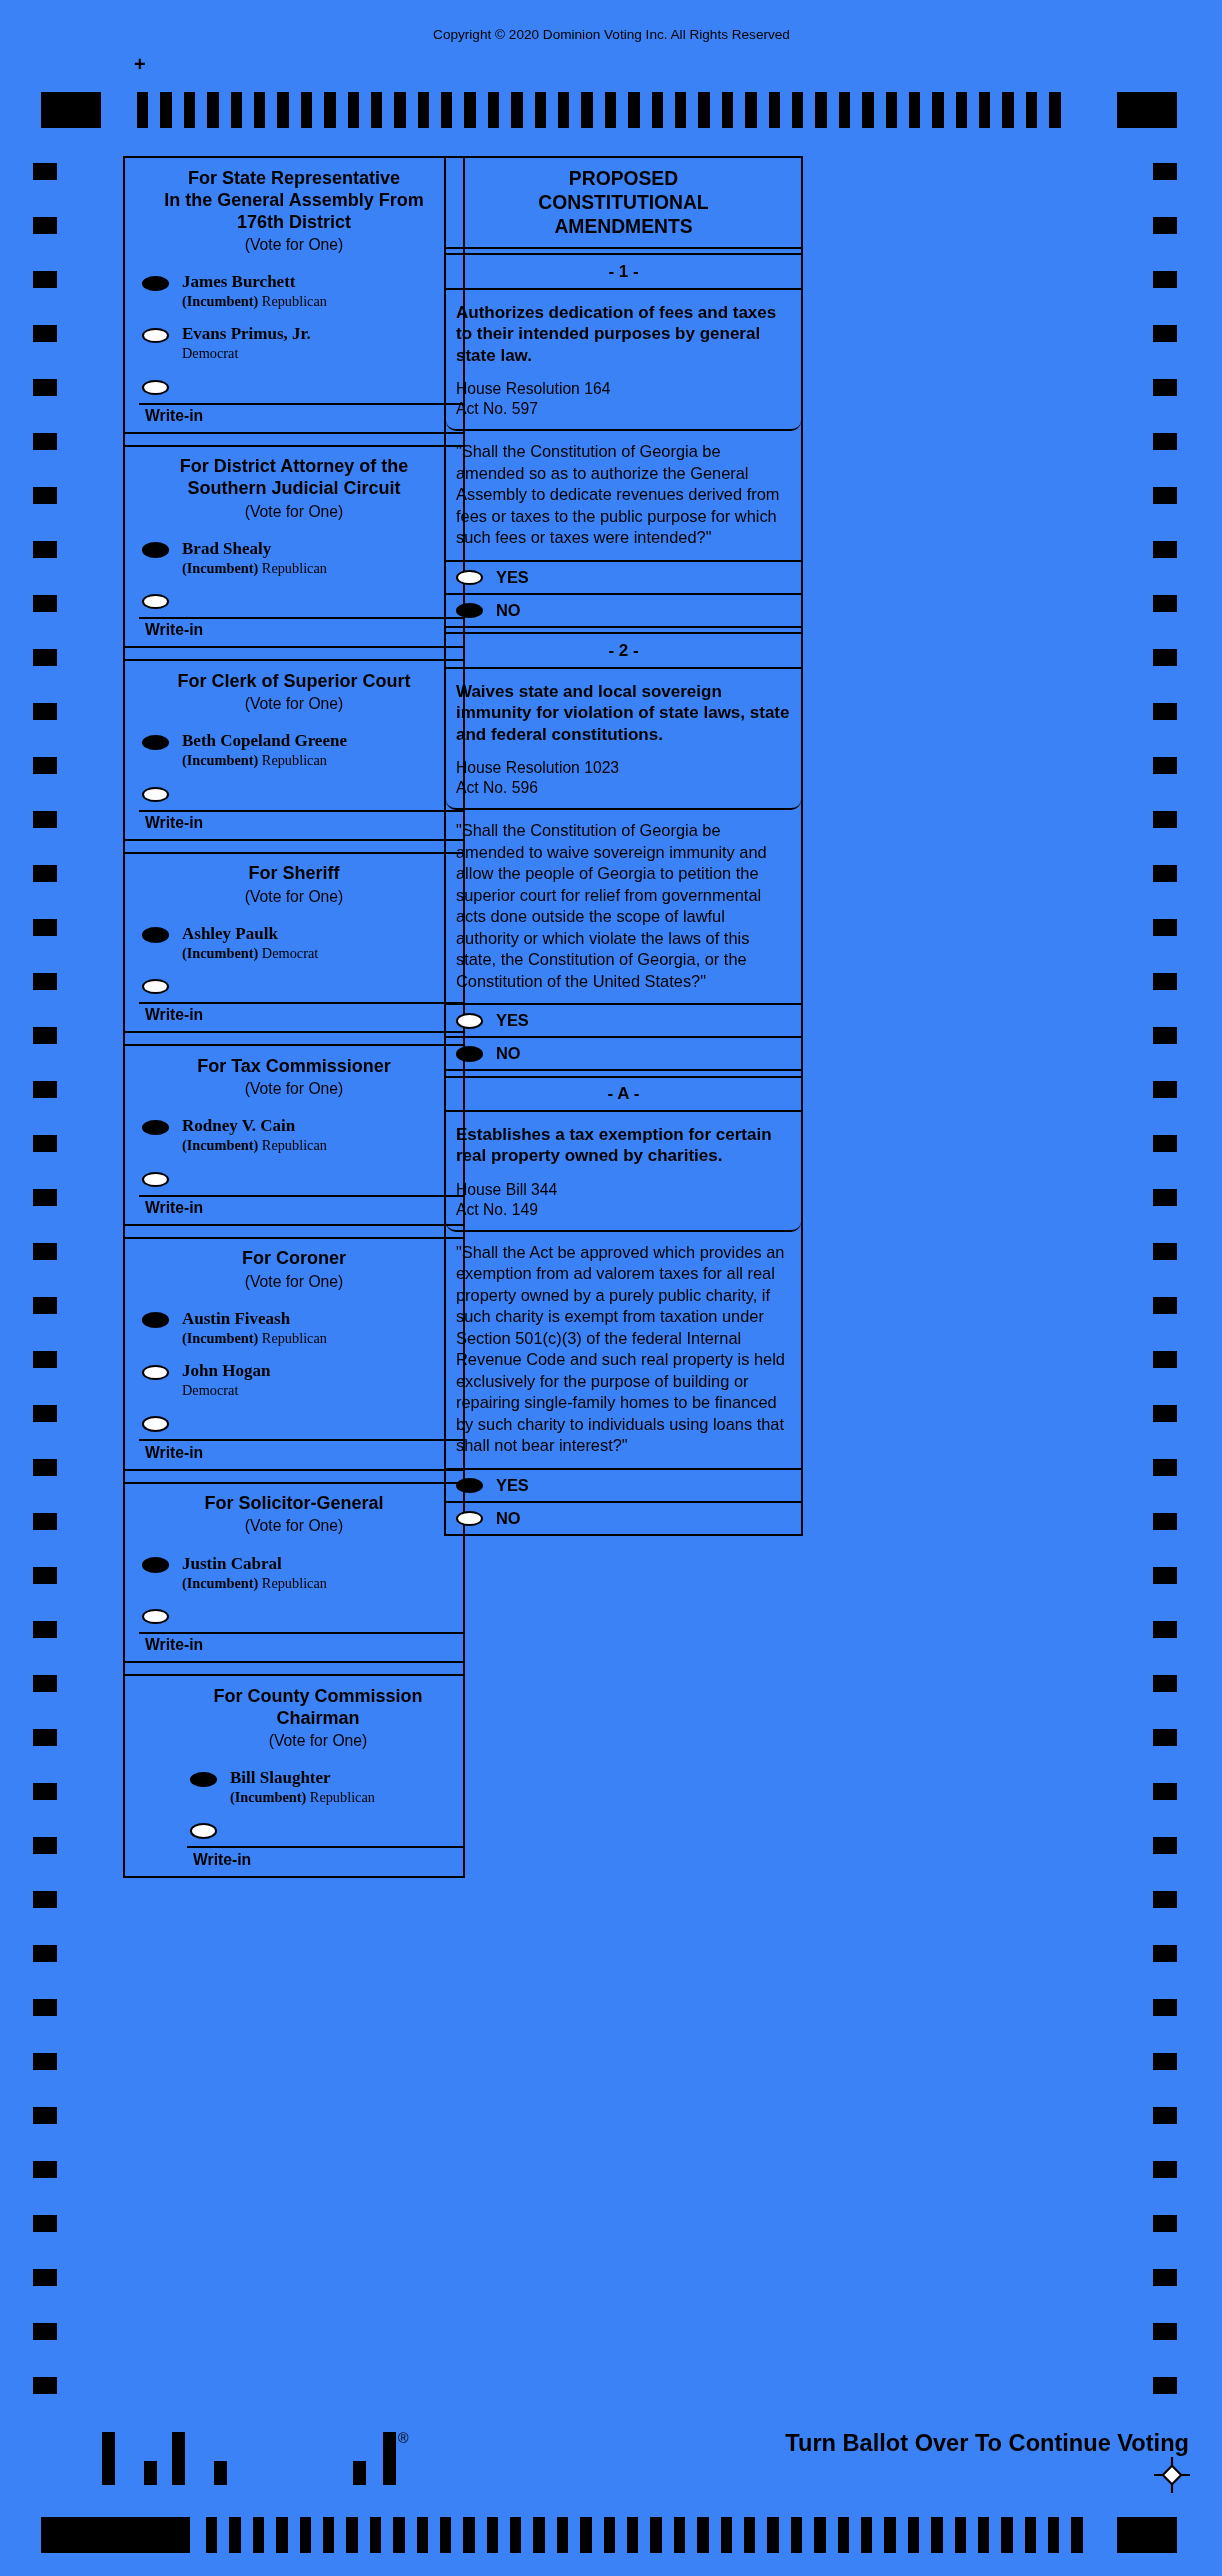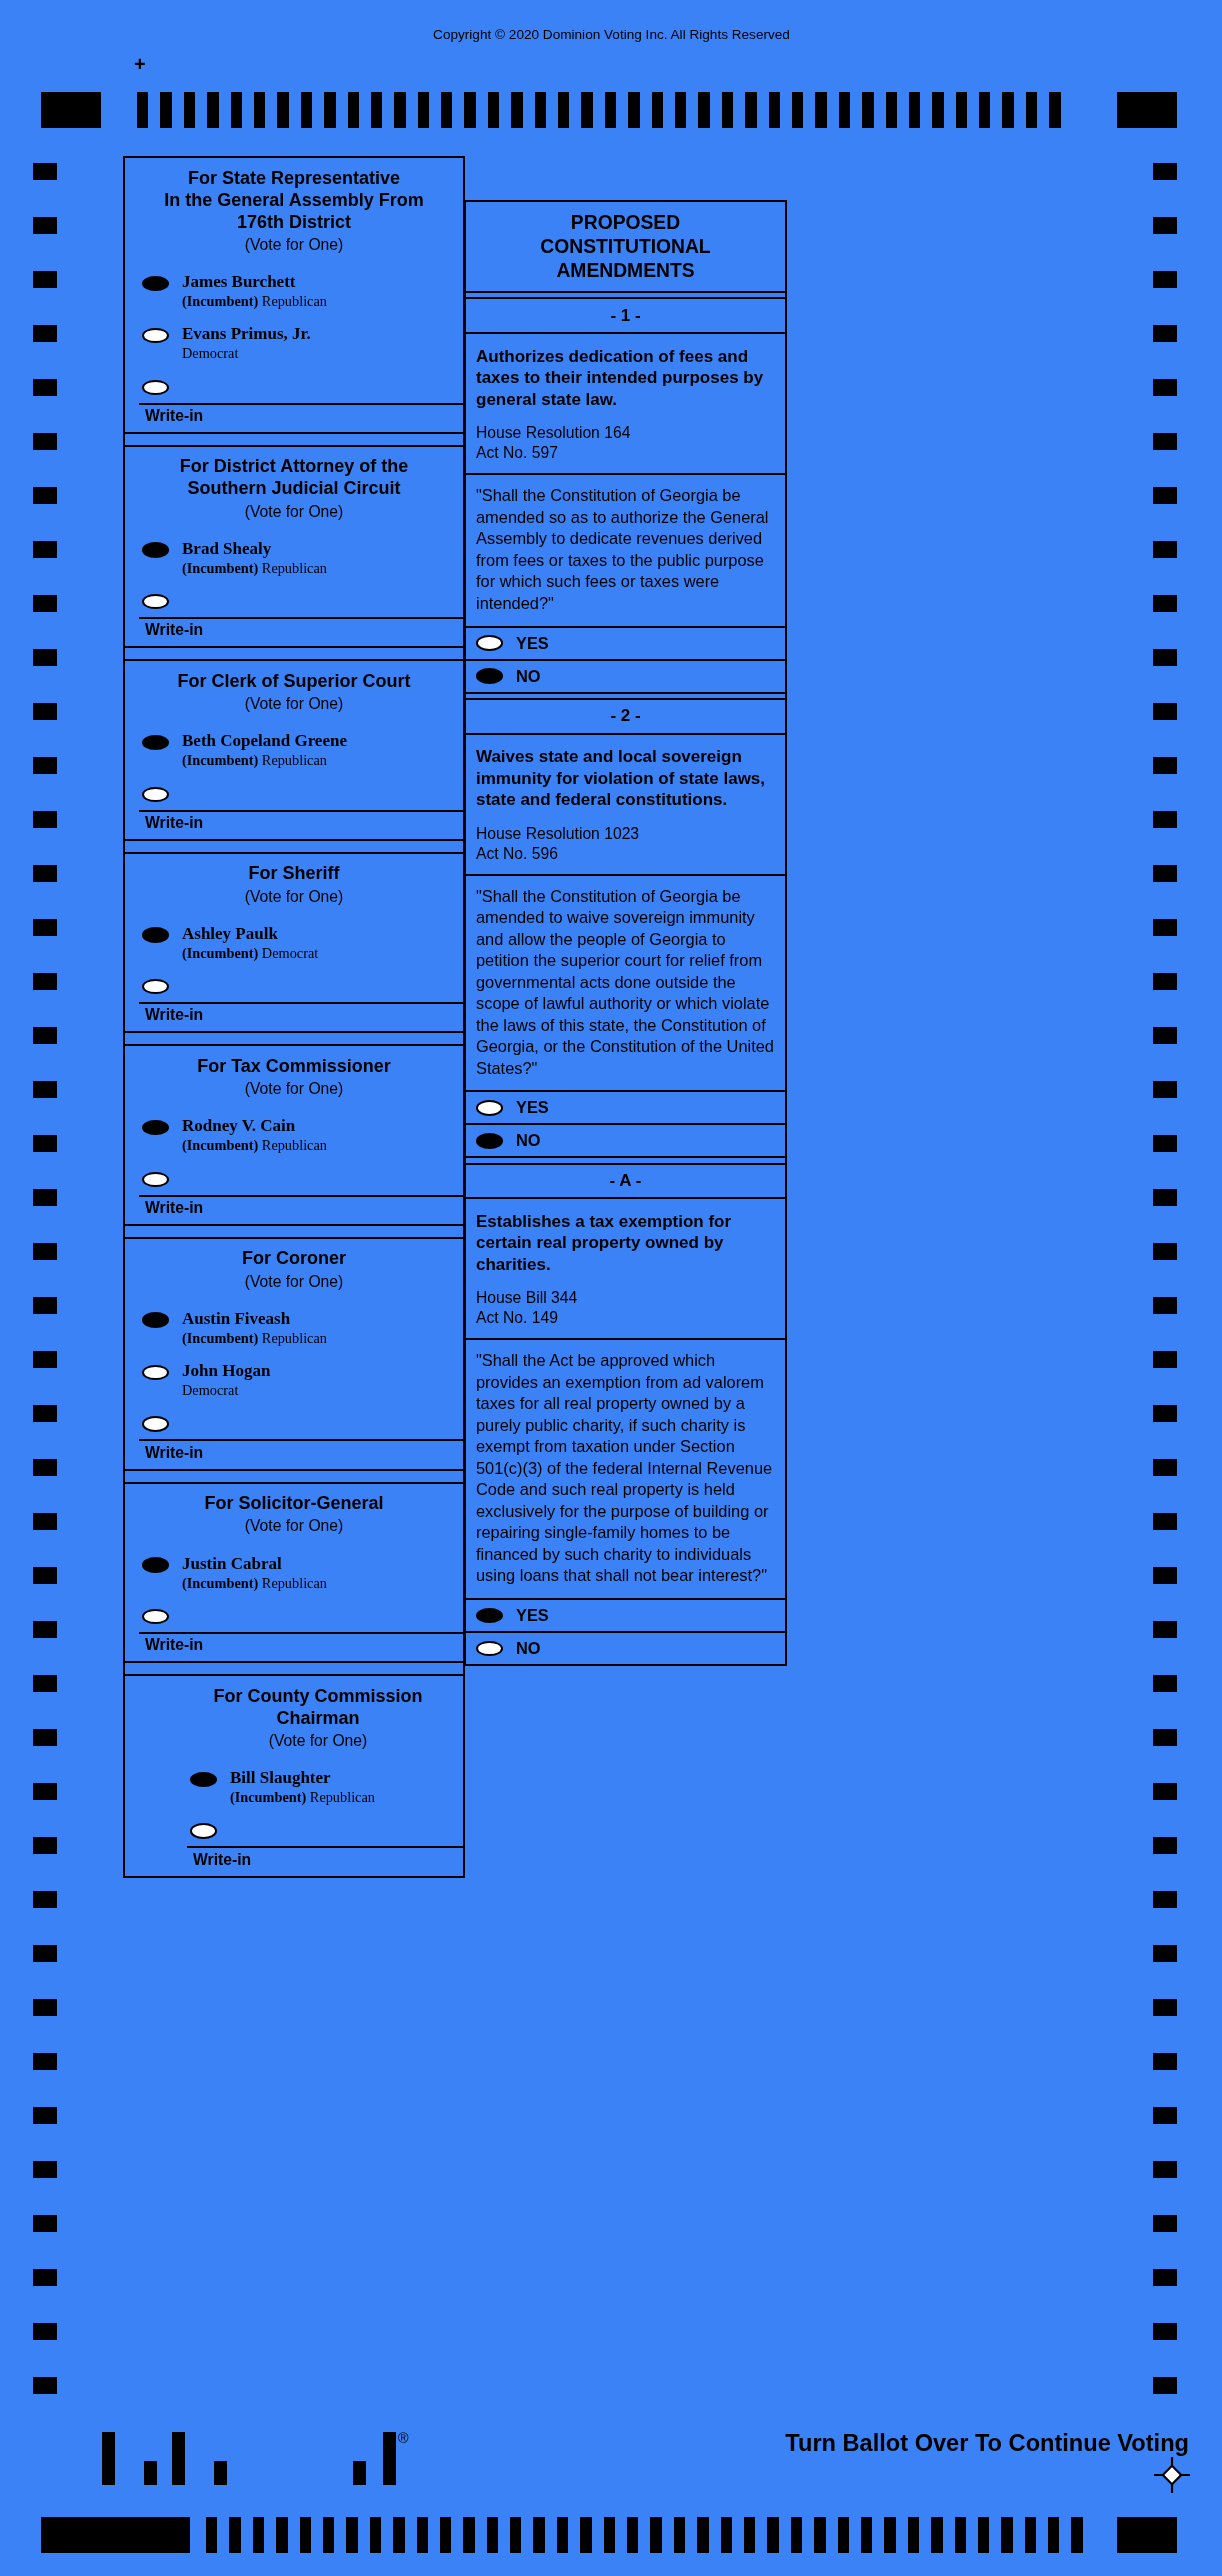--- a/index.html
+++ b/index.html
@@ -24,22 +24,22 @@
 
   .copyright { position:absolute; top:27px; left:0; width:1223px; text-align:center; font-size:13.6px; }
   .plus-mark { position:absolute; top:53px; left:134px; font-size:20px; font-weight:bold; }
 
   
   #left-column {
     position:absolute; left:123px; top:156px; width:342px; box-sizing:border-box;
     border-left:2.1px solid #000; border-right:2.1px solid #000;
   }
   #right-column {
-    position:absolute; left:464px; top:156px; width:323px; box-sizing:border-box;
-    border-left:2.1px solid #000; border-right:2.1px solid #000;margin-top:44px;
+    position:absolute; left:444px; top:156px; width:359px; box-sizing:border-box;
+    border-left:2.1px solid #000; border-right:2.1px solid #000;
   }
 
   
   .contest { border-top:2.1px solid #000; border-bottom:2.1px solid #000; margin-bottom:11px; }
   .contest:last-child { margin-bottom:0;padding-left:48px; }
   .c-head { text-align:center; padding:8.6px 5.7px 2.9px; }
   .c-title-line { font-weight:bold; font-size:18px; line-height:22px; }
   .c-vote { font-size:15.7px; line-height:20px; margin-top:2.1px; margin-bottom:7.2px; }
   .cand-row { display:flex; align-items:flex-start; padding:7.2px 7.2px 7.2px 17px;font-family:Liberation Serif, serif; }
   .oval {
@@ -54,21 +54,21 @@
   .writein-oval-row { padding:10px 7.2px 5.7px 17px; }
   .writein-line { border-top:2.1px solid #000; margin-left:14.3px; }
   .writein-label { font-size:15.7px; font-weight:bold; padding:2.1px 0 7.2px 20px; }
 
   
   .m-header { border-top:2.1px solid #000; border-bottom:2.1px solid #000; margin-bottom:4.3px; text-align:center; padding:8.6px 4.3px; }
   .m-header-line { font-size:19.3px; font-weight:bold; line-height:24px; }
   .measure { border-top:2.1px solid #000; border-bottom:2.1px solid #000; margin-bottom:4.3px; }
   .measure:last-child { margin-bottom:0; }
   .m-number { text-align:center; font-weight:bold; font-size:17px; padding:6.4px 0; border-bottom:2.1px solid #000; }
-  .m-body { padding:11.4px 10px 10px; border-bottom:2.1px solid #000; }
+  .m-body { padding:11.4px 10px 10px; border-bottom:2.1px solid #000;border-radius:10px; }
   .m-summary { font-weight:bold; font-size:17px; line-height:21.5px; }
   .m-act { margin-top:13px; font-size:15.7px; line-height:20px; }
   .m-question { padding:10px 10px 11.4px; font-size:16.4px; line-height:21.5px; border-bottom:2.1px solid #000; }
   .opt-row { display:flex; align-items:center; padding:6px 10px; border-bottom:2.1px solid #000; }
   .opt-row.last { border-bottom:none; }
   .opt-row .oval { margin-right:13px; }
   .opt-label { font-size:16.4px; font-weight:bold; }
 
   
   .turn-over { position:absolute; top:2430px; left:0; width:1153px; text-align:right; font-size:23.6px; font-weight:bold;padding-left:36px; }

